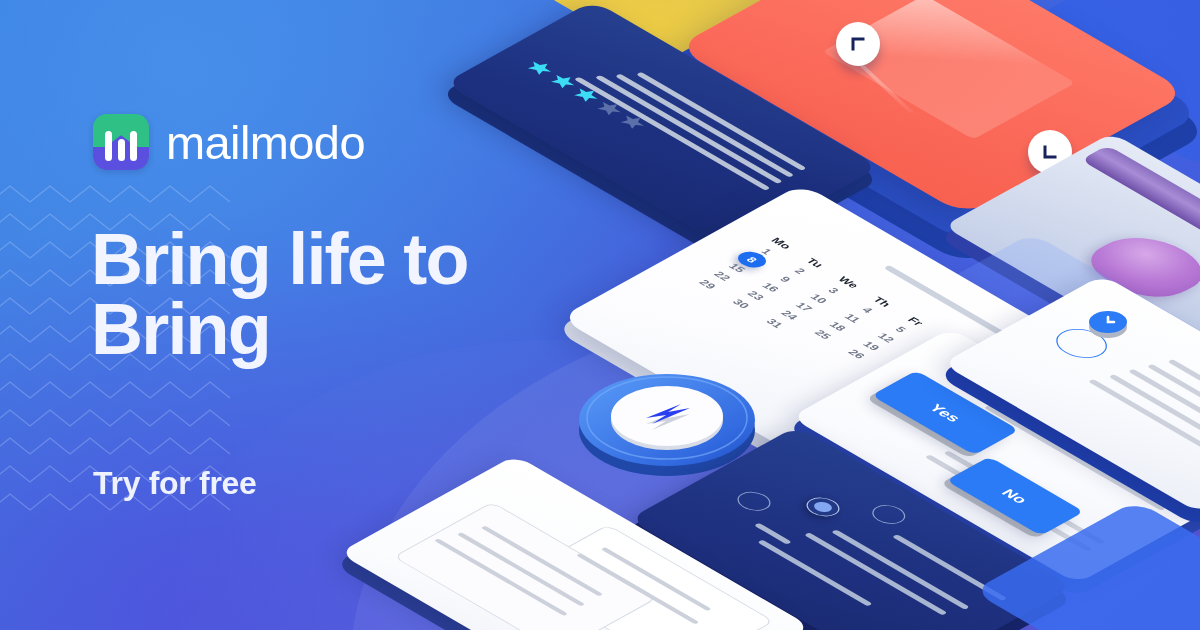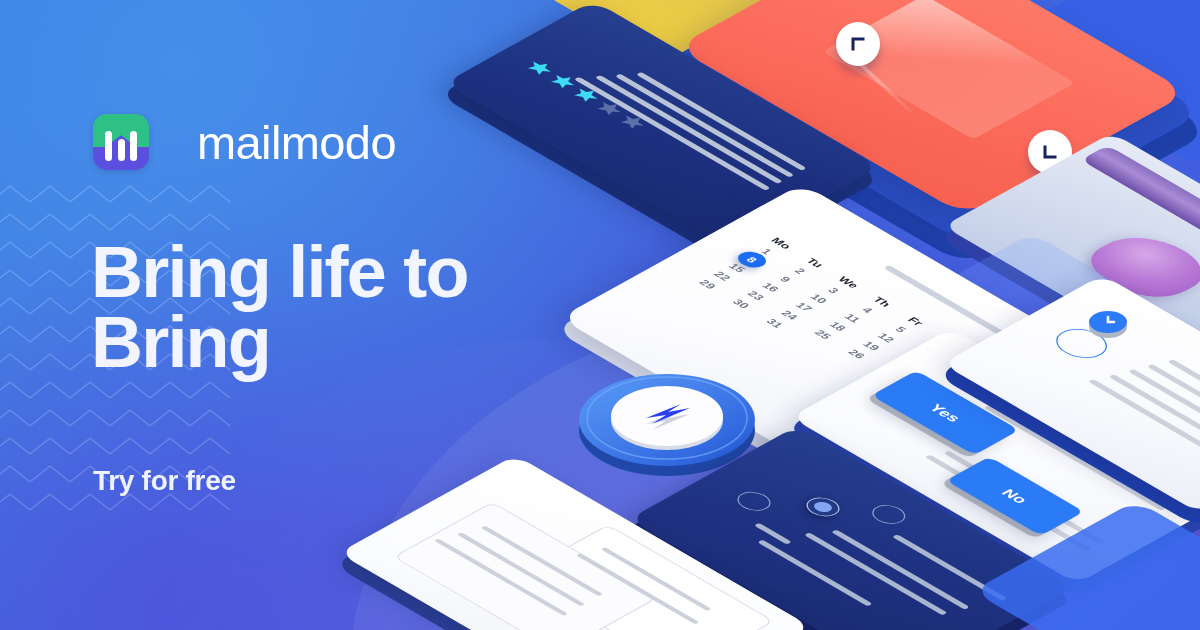--- a/index.html
+++ b/index.html
@@ -67,31 +67,31 @@
     background:#5b4fe0;
     clip-path:polygon(0% 34%, 22% 34%, 50% 0%, 78% 34%, 100% 34%, 100% 100%, 0% 100%);
   }
   .logo-mark .bar {
     position:absolute; bottom:9px; width:7px; border-radius:4px; background:#fff;
   }
   .logo-mark .b1 { left:12px; height:30px; }
   .logo-mark .b2 { left:24.5px; height:22px; }
   .logo-mark .b3 { left:37px; height:30px; }
   .logo-word {
-    color:#fff; font-size:47px; font-weight:400; letter-spacing:-0.6px; line-height:1;margin-left:31px;
+    color:#fff; font-size:47px; font-weight:400; letter-spacing:-0.6px; line-height:1;
   }
 
   .headline {
-    position:absolute; top:238px; left:-2px; width:470px;
+    position:absolute; top:225px; left:-2px; width:470px;
     color:#f2f5ff; font-size:72px; font-weight:700; line-height:0.97;
     letter-spacing:-1.8px;
   }
   .cta {
     position:absolute; top:465px; left:0;
-    color:#eef2ff; font-size:28px; font-weight:700; letter-spacing:-0.3px;
+    color:#eef2ff; font-size:32px; font-weight:700; letter-spacing:-0.3px;
   }
 
   
   .iso { position:absolute; inset:0; z-index:20; }
   .card {
     position:absolute;
     transform-origin:center center;
     border-radius:18px;
   }
 

